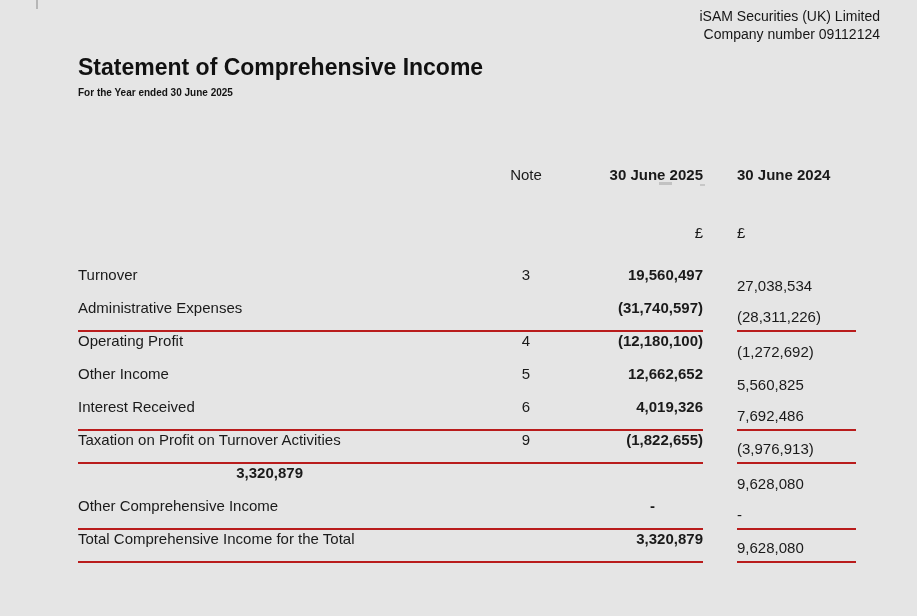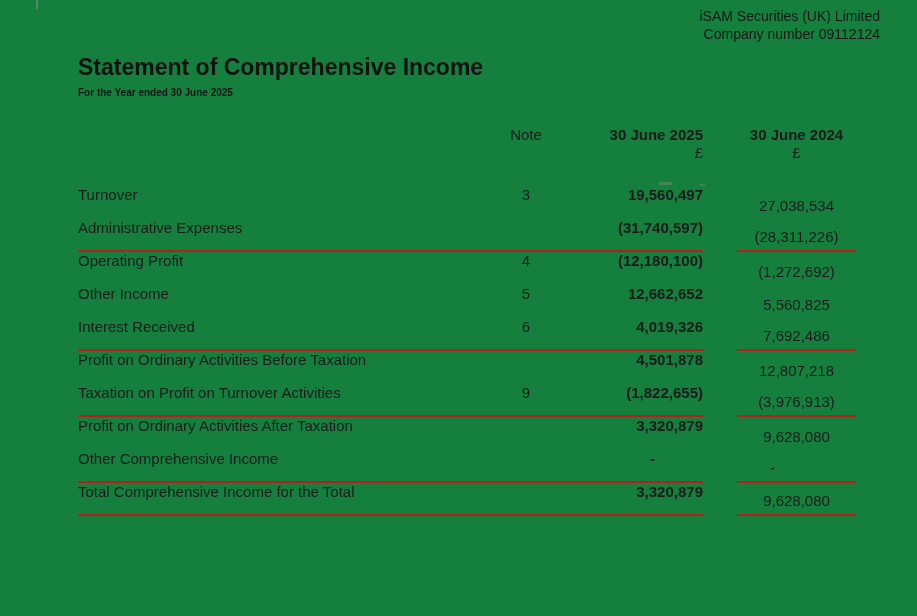--- a/index.html
+++ b/index.html
@@ -4,21 +4,21 @@
 <style>
   html, body {
     margin: 0;
     padding: 0;
     background: #ffffff;
   }
   .page {
     position: relative;
     width: 917px;
     height: 616px;
-    background: #15803d;
+    background: #e5e5e5;
     overflow: hidden;
     font-family: "Liberation Sans", sans-serif;
     color: #1a1a1a;
   }
 
   
   .letterhead {
     position: absolute;
     top: 7px;
     right: 37px;
@@ -52,26 +52,27 @@
     position: absolute;
     top: 126px;
     left: 78px;
     width: 778px;
     font-size: 15px;
   }
   .hdr-row {
     display: flex;
     height: 18px;
     line-height: 18px;
+    margin-top: 40px;
   }
   .c-label { width: 400px; }
   .c-note  { width: 96px;  text-align: center; }
   .c-v1    { width: 129px; text-align: right; }
   .c-gap   { width: 34px; }
-  .c-v2    { width: 119px; text-align: center; }
+  .c-v2    { width: 119px; text-align: left; }
   .bold    { font-weight: 700; }
 
   #table-body { margin-top: 24px; }
 
   .row {
     display: flex;
     height: 33px;
   }
   .row .seg-a {
     width: 625px;
@@ -177,43 +178,32 @@
         <div class="row underlined">
     <div class="seg-a">
       <span class="c-label">Interest Received</span>
       <span class="c-note">6</span>
       <span class="c-v1">4,019,326</span>
     </div>
     <div class="seg-b">
       <span class="c-v2">7,692,486</span>
     </div>
   </div>
-        <div class="row">
-    <div class="seg-a">
-      <span class="c-label">Profit on Ordinary Activities Before Taxation</span>
-      <span class="c-note"></span>
-      <span class="c-v1">4,501,878</span>
-    </div>
-    <div class="seg-b">
-      <span class="c-v2">12,807,218</span>
-    </div>
-  </div>
         <div class="row underlined">
     <div class="seg-a">
       <span class="c-label">Taxation on Profit on Turnover Activities</span>
       <span class="c-note">9</span>
       <span class="c-v1">(1,822,655)</span>
     </div>
     <div class="seg-b">
       <span class="c-v2">(3,976,913)</span>
     </div>
   </div>
         <div class="row">
     <div class="seg-a">
-      <span class="c-label">Profit on Ordinary Activities After Taxation</span>
       <span class="c-note"></span>
       <span class="c-v1">3,320,879</span>
     </div>
     <div class="seg-b">
       <span class="c-v2">9,628,080</span>
     </div>
   </div>
         <div class="row underlined">
     <div class="seg-a">
       <span class="c-label">Other Comprehensive Income</span>

